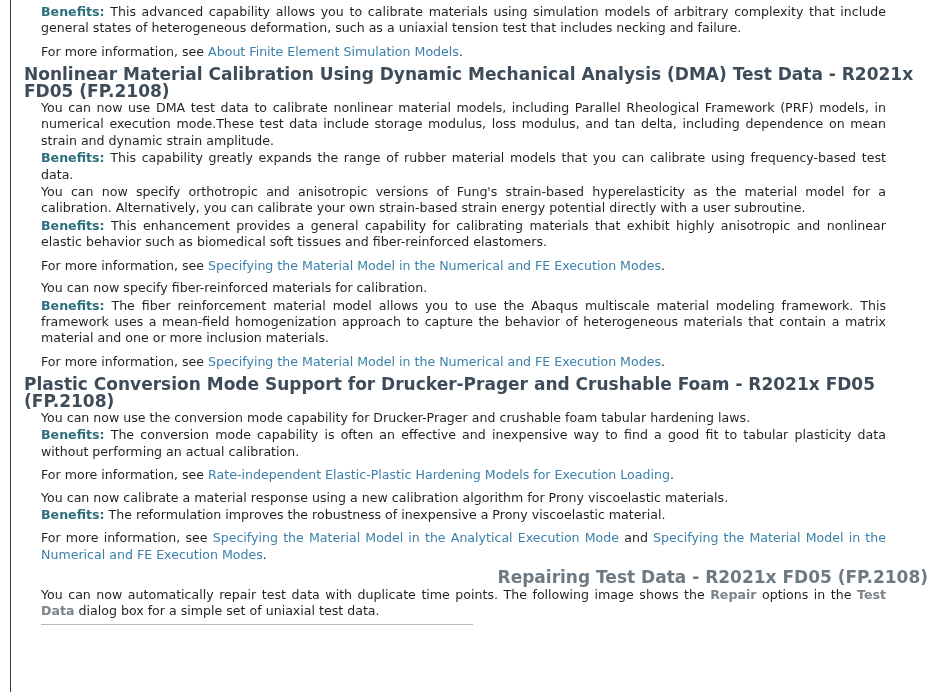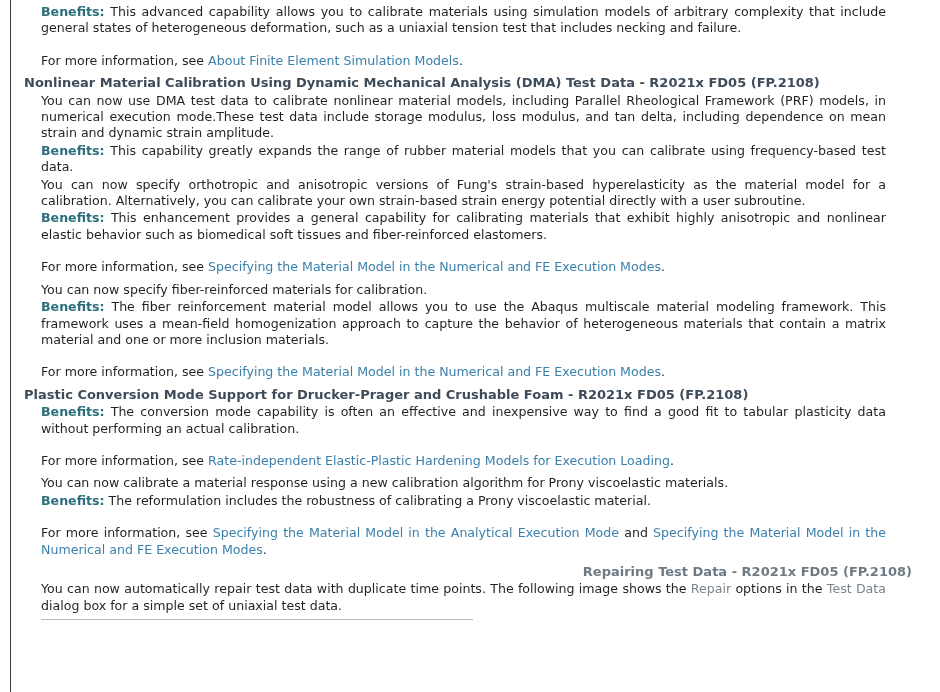--- a/index.html
+++ b/index.html
@@ -26,54 +26,54 @@
     overflow:hidden;
     background:#fff;
   }
   .left-border{
     position:absolute;
     left:10px;top:0;bottom:0;
     width:1px;
     background:var(--left-border);
   }
   .content{
-    padding:3px 28px 0 24px;
+    padding:3px 12px 0 24px;
   }
   h3.section-heading{
-    font-size:13px;
+    font-size:17px;
     font-weight:bold;
     color:var(--heading);
     margin:4px 0 1px 0;
     line-height:16.4px;
   }
   h3.section-heading.muted{
     color:var(--heading-muted);
     text-align:right;
   }
   p{
     margin:1px 0 0 17px;
     max-width:845px;
     line-height:16.4px;
     text-align:justify;
   }
   p.more-info{
-    margin-top:16px;
+    margin-top:7px;
     margin-bottom:6px;
   }
   .benefits-label{
     font-weight:bold;
     color:var(--benefits-label);
   }
   a.doc-link{
     color:var(--link);
     text-decoration:none;
     cursor:pointer;
   }
   .ui-ref{
-    font-weight:normal;
+    font-weight:bold;
     color:var(--ui-reference);
   }
   .bottom-rule{
     margin:5px 0 0 17px;
     width:432px;
     height:0;
     border-top:1px solid var(--rule);
   }
 </style>
 </head>
@@ -96,26 +96,27 @@
         <p class="benefits"><span class="benefits-label">Benefits:</span><span class="text-run"> This enhancement provides a general capability for calibrating materials that exhibit highly anisotropic and nonlinear elastic behavior such as biomedical soft tissues and fiber-reinforced elastomers.</span></p>
         <p class="more-info"><span class="text-run">For more information, see </span><a class="doc-link" href="#">Specifying the Material Model in the Numerical and FE Execution Modes</a><span class="text-run">.</span></p>
       </div>
       <div class="release-section">
         <p class="body"><span class="text-run">You can now specify fiber-reinforced materials for calibration.</span></p>
         <p class="benefits"><span class="benefits-label">Benefits:</span><span class="text-run"> The fiber reinforcement material model allows you to use the Abaqus multiscale material modeling framework. This framework uses a mean-field homogenization approach to capture the behavior of heterogeneous materials that contain a matrix material and one or more inclusion materials.</span></p>
         <p class="more-info"><span class="text-run">For more information, see </span><a class="doc-link" href="#">Specifying the Material Model in the Numerical and FE Execution Modes</a><span class="text-run">.</span></p>
       </div>
       <div class="release-section">
         <h3 class="section-heading">Plastic Conversion Mode Support for Drucker-Prager and Crushable Foam - R2021x FD05 (FP.2108)</h3>
+        <p class="body"><span class="text-run">You can now use the conversion mode capability for Drucker-Prager and crushable foam tabular hardening laws.</span></p>
         <p class="benefits"><span class="benefits-label">Benefits:</span><span class="text-run"> The conversion mode capability is often an effective and inexpensive way to find a good fit to tabular plasticity data without performing an actual calibration.</span></p>
         <p class="more-info"><span class="text-run">For more information, see </span><a class="doc-link" href="#">Rate-independent Elastic-Plastic Hardening Models for Execution Loading</a><span class="text-run">.</span></p>
       </div>
       <div class="release-section">
         <p class="body"><span class="text-run">You can now calibrate a material response using a new calibration algorithm for Prony viscoelastic materials.</span></p>
-        <p class="benefits"><span class="benefits-label">Benefits:</span><span class="text-run"> The reformulation includes the robustness of calibrating a Prony viscoelastic material.</span></p>
+        <p class="benefits"><span class="benefits-label">Benefits:</span><span class="text-run"> The reformulation improves the robustness of inexpensive a Prony viscoelastic material.</span></p>
         <p class="more-info"><span class="text-run">For more information, see </span><a class="doc-link" href="#">Specifying the Material Model in the Analytical Execution Mode</a><span class="text-run"> and </span><a class="doc-link" href="#">Specifying the Material Model in the Numerical and FE Execution Modes</a><span class="text-run">.</span></p>
       </div>
       <div class="release-section">
         <h3 class="section-heading muted">Repairing Test Data - R2021x FD05 (FP.2108)</h3>
         <p class="body"><span class="text-run">You can now automatically repair test data with duplicate time points. The following image shows the </span><span class="ui-ref">Repair</span><span class="text-run"> options in the </span><span class="ui-ref">Test Data</span><span class="text-run"> dialog box for a simple set of uniaxial test data.</span></p>
       </div>
       <div class="bottom-rule"></div>
     </div>
 </div>
 

